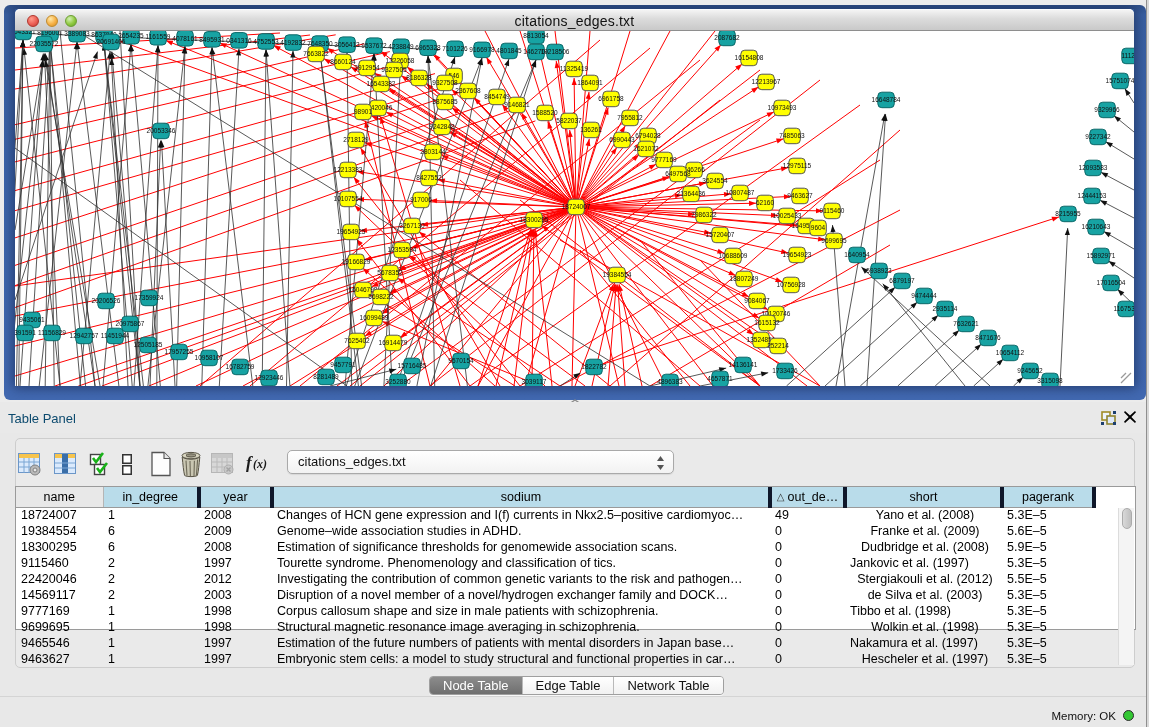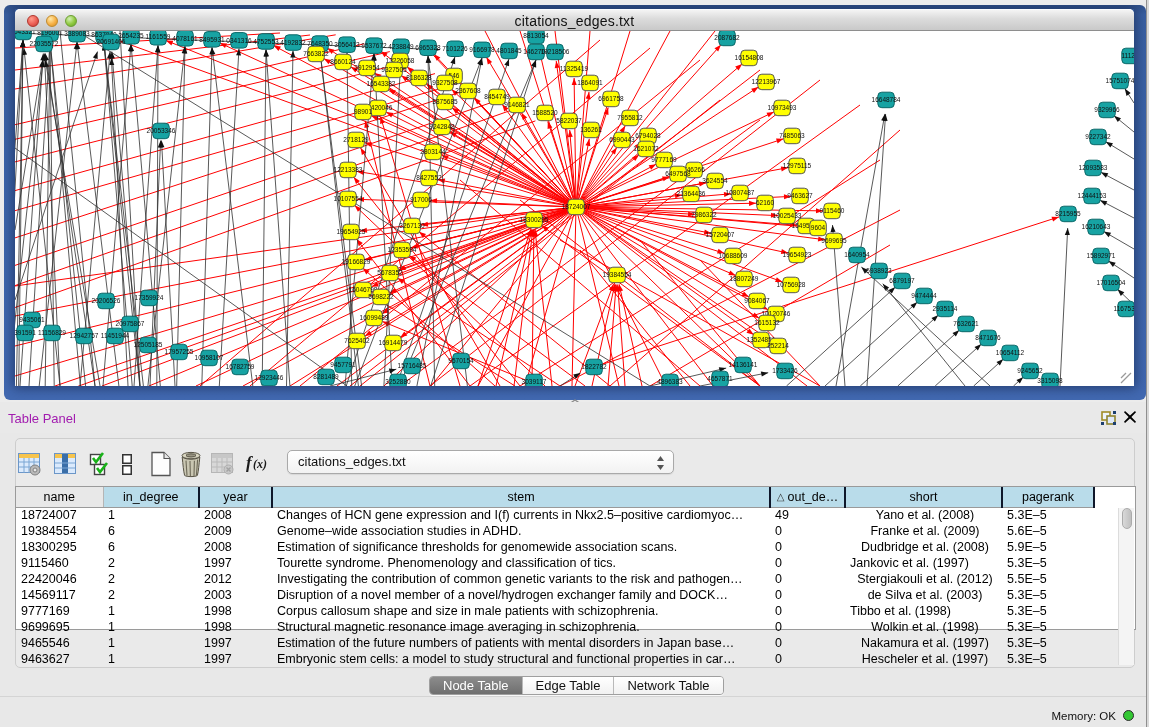--- a/index.html
+++ b/index.html
@@ -26,32 +26,32 @@
   #canvas { position:absolute; left:15px; top:31px; width:1119px; height:355px;
     background:#fff; overflow:hidden; }
 
   
   #panel { position:absolute; left:0; top:402px; width:1149px; height:325px;
     background:#e8e8e8; }
   #paneltitle { position:absolute; left:0; top:0; width:1149px; height:31px;
     background:#e9e9e9; }
   #well { position:absolute; left:15px; top:36px; width:1120px; height:230px;
     background:#eaeaea; border:1px solid #cdcdcd; border-radius:5px; }
-  #paneltitle .t { position:absolute; left:8px; top:9px; font-size:13px; color:#a21caf; }
+  #paneltitle .t { position:absolute; left:8px; top:9px; font-size:13px; color:#0c4a6e; }
   #toolbar { position:absolute; left:0; top:32px; width:1149px; height:52px; }
   .dd { position:absolute; left:287px; top:16px; width:387px; height:24px;
     background:linear-gradient(#ffffff,#f2f2f2); border:1px solid #a9a9a9; border-radius:5px;
     font-size:13px; color:#111; line-height:22px; padding-left:10px;
     box-shadow:0 1px 1px rgba(0,0,0,0.08); }
 
   
   #tablewrap { position:absolute; left:15px; top:84px; width:1121px; height:144px;
     background:#fff; border:1px solid #9a9a9a; }
   table.grid { border-collapse:collapse; table-layout:fixed; width:1078px; font-size:12.5px; }
-  table.grid th { background:#b9dcea; font-weight:normal; border-right:2px solid #0f172a;
+  table.grid th { background:#b9dcea; font-weight:normal; border-right:4px solid #0f172a;
     border-bottom:1px solid #9a9a9a; height:20px; text-align:center; color:#000;
     overflow:hidden; white-space:nowrap; }
   table.grid th.first { background:#e8e8e8; border-right:1px solid #b5b5b5; }
   table.grid td { height:16px; padding:0 2px 0 5px; white-space:nowrap; overflow:hidden;
     color:#000; }
   .sorttri { display:inline-block; transform:translateY(-1px); margin-right:3px;
     font-size:10px; color:#333; }
   
   #vsb { position:absolute; right:1px; top:21px; width:16px; height:157px;
     background:#f4f4f4; border-left:1px solid #dcdcdc; }
@@ -928,21 +928,21 @@
           <col style="width:498px">
           <col style="width:75px">
           <col style="width:157px">
           <col style="width:92px">
         </colgroup>
         <tbody>
           <tr>
           <th class="first">name</th>
             <th>in_degree</th>
             <th>year</th>
-            <th>stem</th>
+            <th>sodium</th>
           <th><span class="sorttri">△</span>out_de…</th>
             <th>short</th>
             <th>pagerank</th>
         </tr>
         <tr>
             <td>18724007</td>
             <td>1</td>
             <td>2008</td>
             <td>Changes of HCN gene expression and I(f) currents in Nkx2.5–positive cardiomyoc…</td>
             <td>49</td>
@@ -1011,21 +1011,21 @@
             <td>0</td>
             <td style="text-align:center">Wolkin et al. (1998)</td>
             <td>5.3E–5</td>
           </tr>
 <tr>
             <td>9465546</td>
             <td>1</td>
             <td>1997</td>
             <td>Estimation of the future numbers of patients with mental disorders in Japan base…</td>
             <td>0</td>
-            <td style="text-align:center">Nakamura et al. (1997)</td>
+            <td style="">Nakamura et al. (1997)</td>
             <td>5.3E–5</td>
           </tr>
 <tr>
             <td>9463627</td>
             <td>1</td>
             <td>1997</td>
             <td>Embryonic stem cells: a model to study structural and functional properties in car…</td>
             <td>0</td>
             <td style="text-align:center">Hescheler et al. (1997)</td>
             <td>5.3E–5</td>

